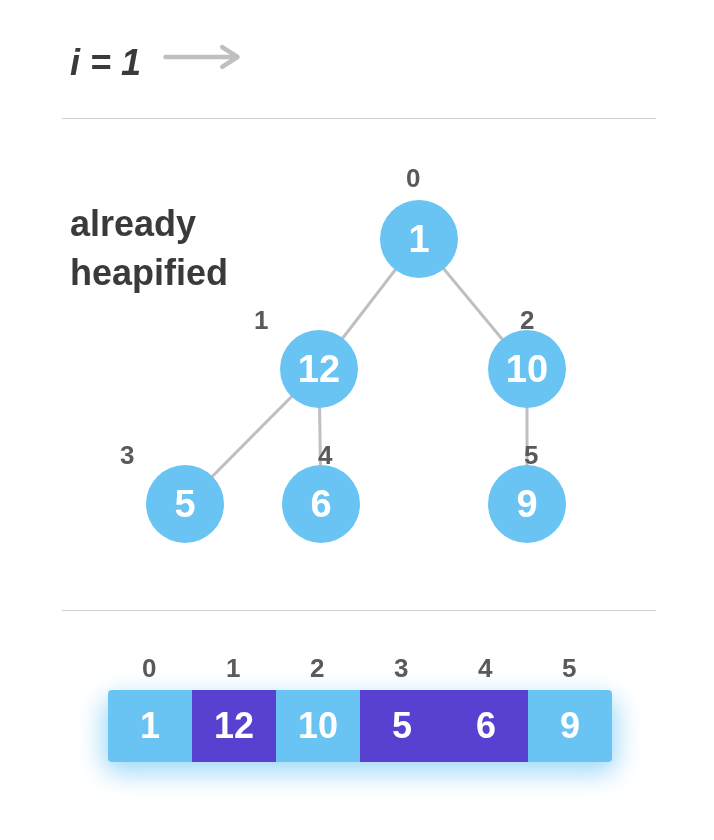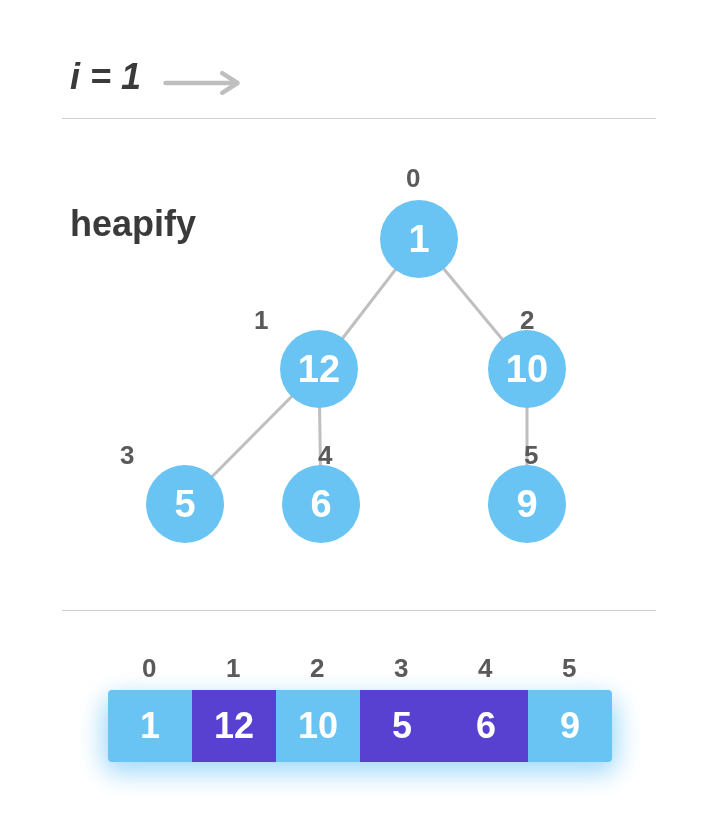--- a/index.html
+++ b/index.html
@@ -5,25 +5,25 @@
   * { box-sizing: border-box; margin: 0; padding: 0; }
   body {
     font-family: -apple-system, BlinkMacSystemFont, "Segoe UI", Arial, sans-serif;
     background: #ffffff;
     width: 714px;
     height: 840px;
     position: relative;
   }
   .header-row {
     position: absolute;
-    top: 56px;
+    top: 42px;
     left: 70px;
     right: 60px;
     display: flex;
-    align-items: flex-end;
+    align-items: flex-start;
   }
   .var-text {
     font-size: 36px;
     font-weight: 700;
     font-style: italic;
     color: #3a3a3a;
   }
   .arrow-icon {
     width: 90px;
     height: 30px;
@@ -132,21 +132,22 @@
     <svg viewBox="0 0 100 30" width="100%" height="100%">
       <line x1="5" y1="15" x2="80" y2="15" stroke="#bfbfbf" stroke-width="5" stroke-linecap="round"></line>
       <polyline points="68,4 85,15 68,26" fill="none" stroke="#bfbfbf" stroke-width="5" stroke-linecap="round" stroke-linejoin="round"></polyline>
     </svg>
   </span>
 </div>
 
 <div class="hr-line hr1"></div>
 
 <div class="annotation">
-  <div>heapify</div>
+  <div>already</div>
+  <div>heapified</div>
 </div>
 
 <div class="tree-area">
   <svg class="tree-svg" id="tree-svg">
       <line x1="419" y1="89" x2="319" y2="219" stroke="#bfbfbf" stroke-width="3"></line>
       <line x1="419" y1="89" x2="527" y2="219" stroke="#bfbfbf" stroke-width="3"></line>
       <line x1="319" y1="219" x2="185" y2="354" stroke="#bfbfbf" stroke-width="3"></line>
       <line x1="319" y1="219" x2="321" y2="354" stroke="#bfbfbf" stroke-width="3"></line>
       <line x1="527" y1="219" x2="527" y2="354" stroke="#bfbfbf" stroke-width="3"></line>
     </svg>

